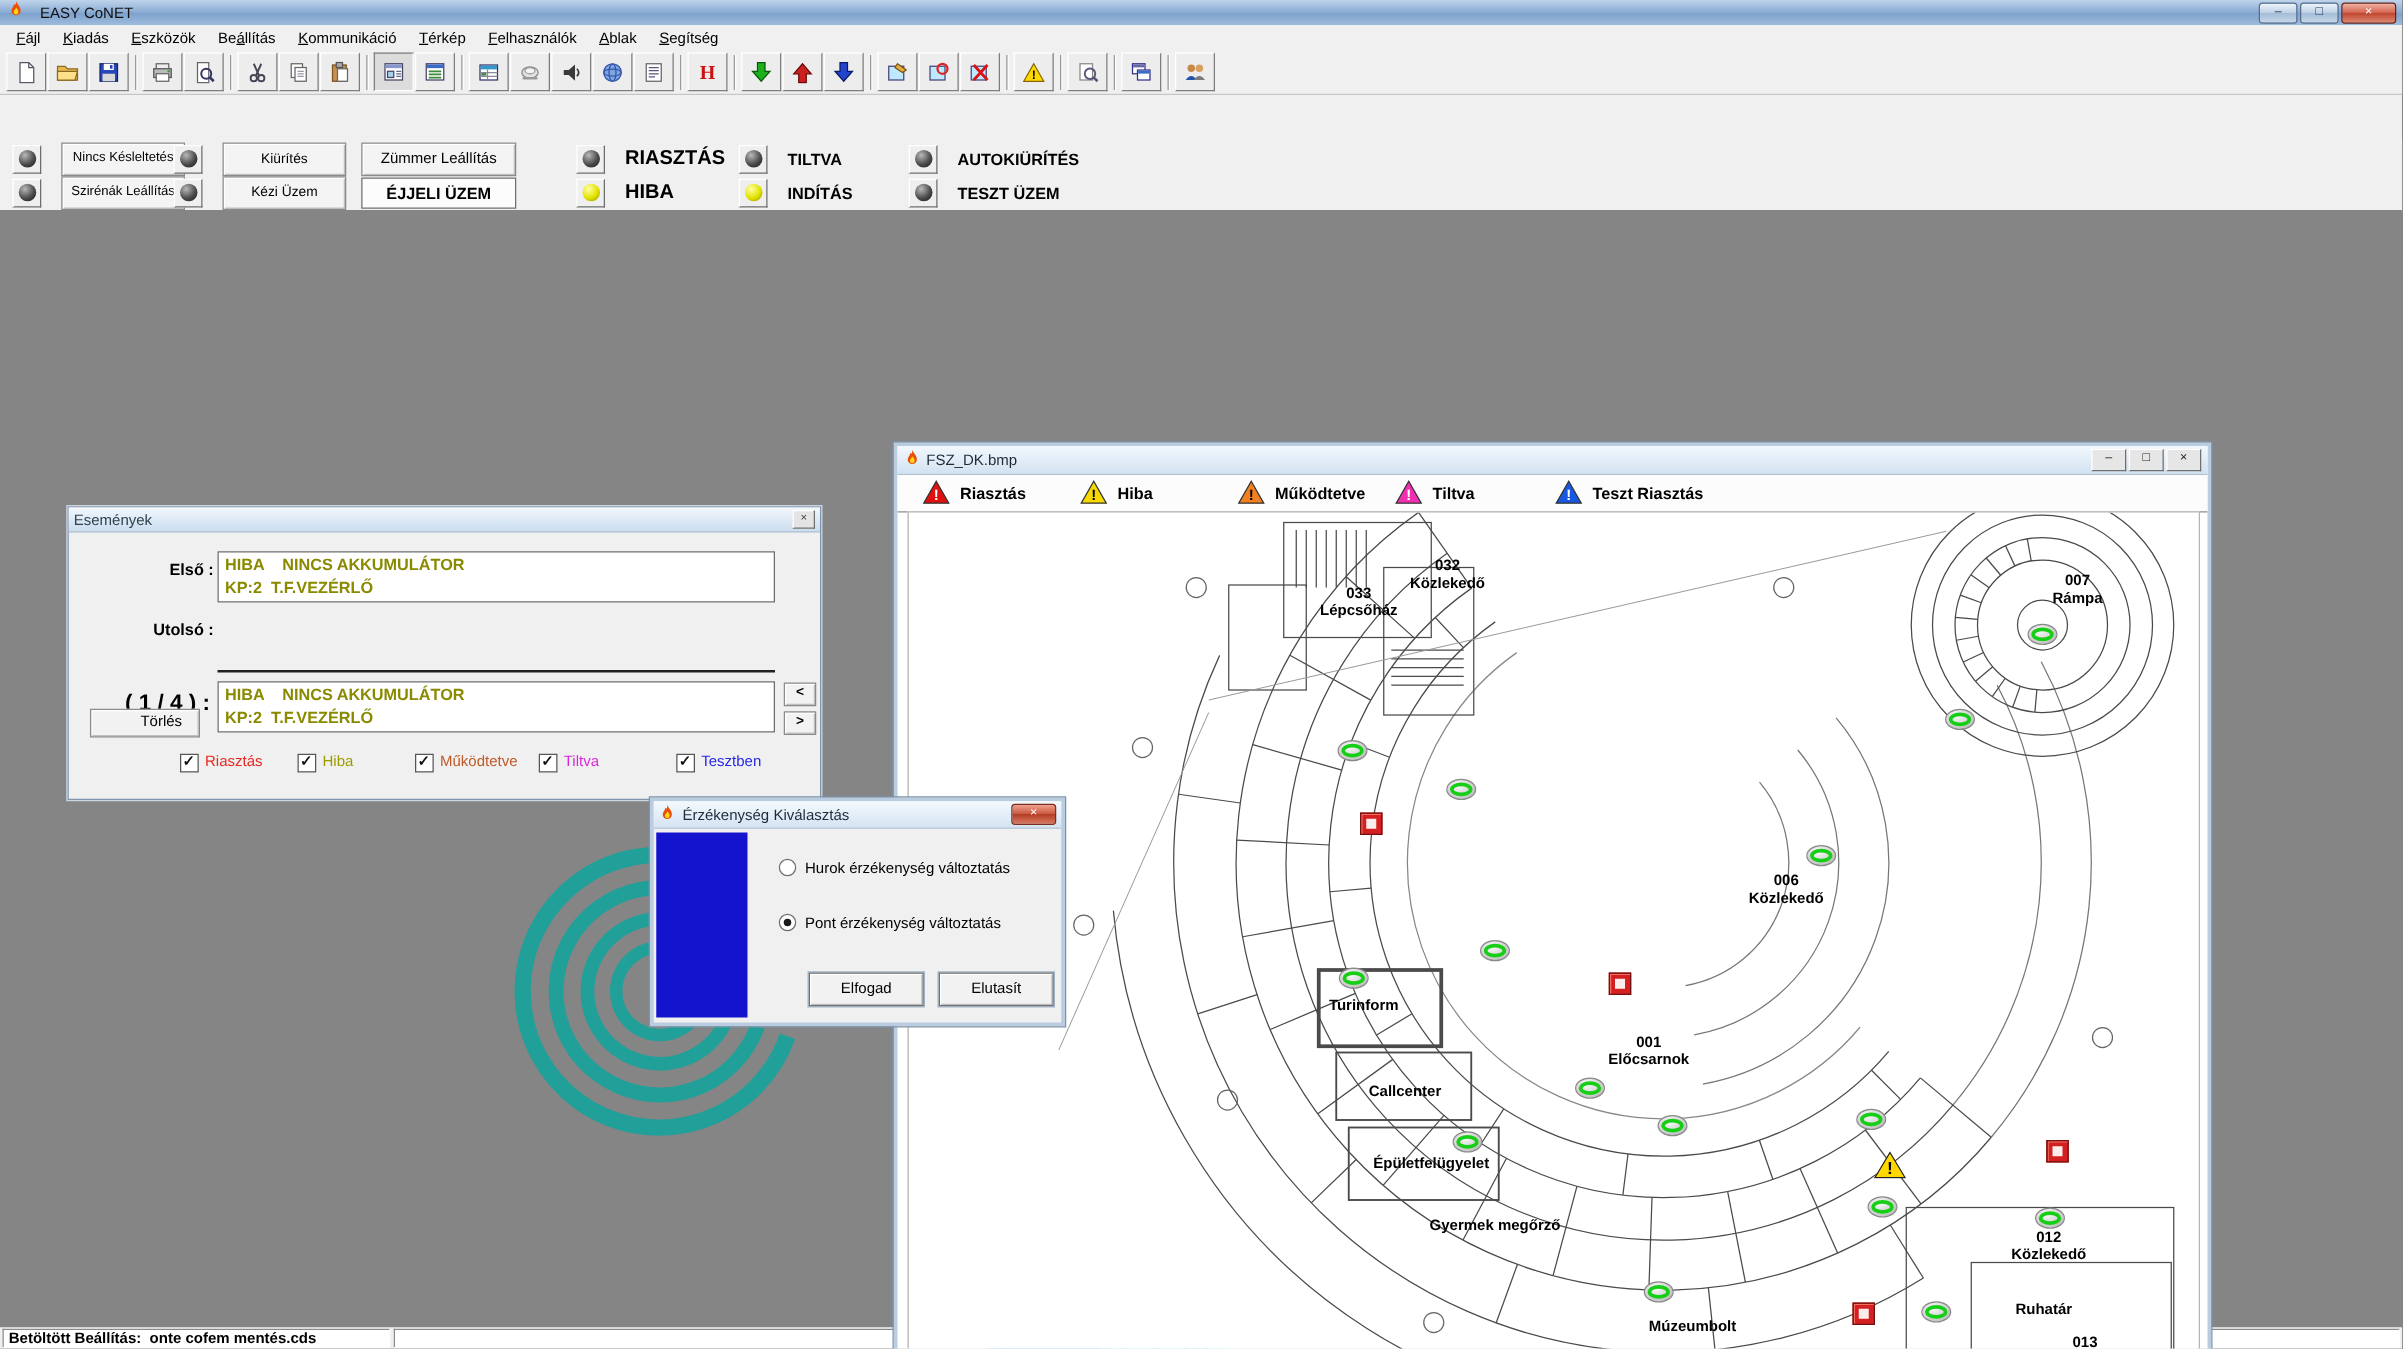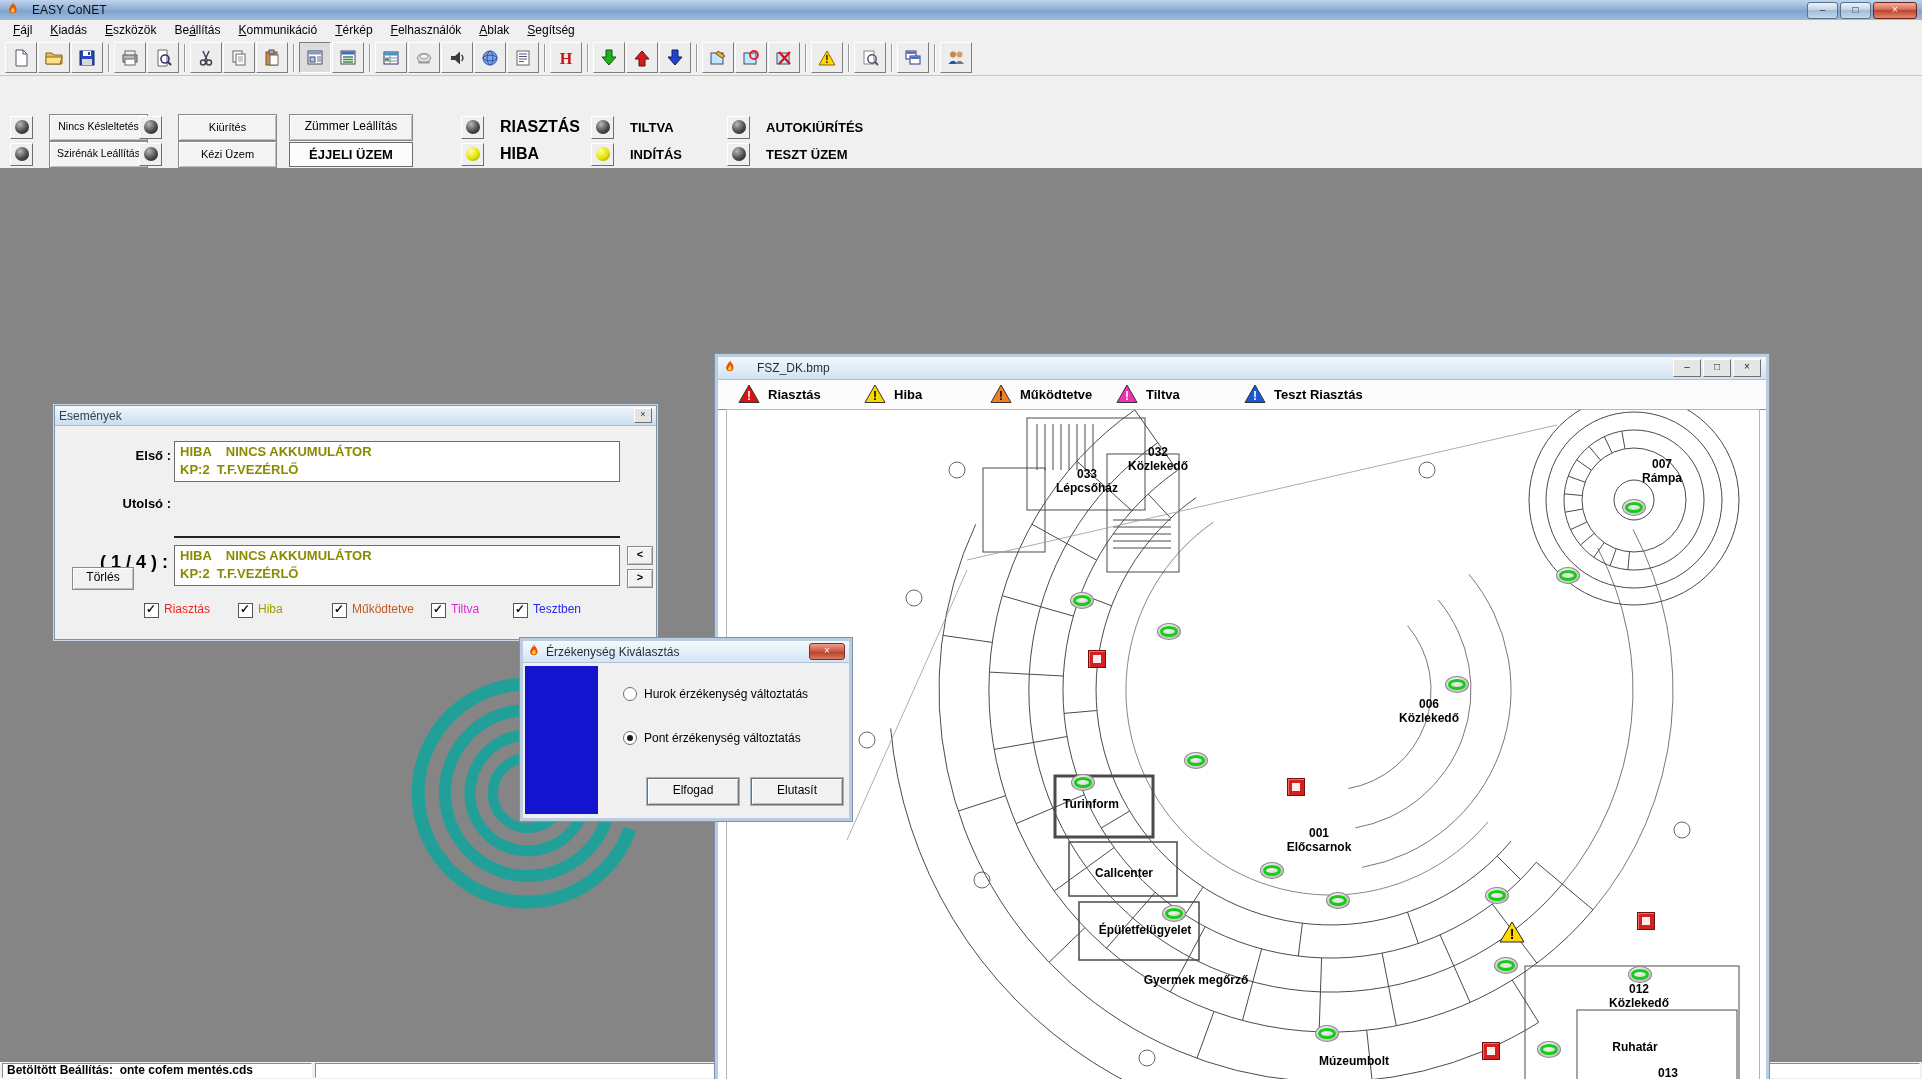--- a/index.html
+++ b/index.html
@@ -74,21 +74,21 @@
     border-color:#fff #707070 #707070 #fff;font-size:9px;line-height:11px;text-align:center;color:#333;}
   .ev-label{position:absolute;width:100px;text-align:right;font-weight:bold;font-size:13px;}
   .evbox{position:absolute;left:119px;width:446px;height:41px;background:#fff;border:1px solid #6E6E6E;
     font-weight:bold;font-size:13px;line-height:1.4;padding:1px 5px;white-space:pre;overflow:hidden;box-sizing:border-box;}
   .ev-sep{position:absolute;left:119px;width:446px;height:2px;background:#222;}
   .small-btn{position:absolute;width:24px;height:17px;background:#F2F2F2;border:1px solid #8A8A8A;
     box-shadow:inset 1px 1px 0 #fff,inset -1px -1px 0 #BFBFBF;font-size:11px;font-weight:bold;
     text-align:center;line-height:15px;}
   .torles-btn{position:absolute;left:17px;top:161px;width:60px;height:21px;background:#F2F2F2;
     border:1px solid #8A8A8A;box-shadow:inset 1px 1px 0 #fff,inset -1px -1px 0 #BFBFBF;
-    font-size:12px;text-align:center;line-height:19px;}
+    font-size:12px;text-align:center;line-height:19px;padding-left:26px;}
   .filter-item{position:absolute;top:197px;display:flex;align-items:flex-start;gap:5px;font-size:12px;}
   .checkbox{width:13px;height:13px;background:#fff;border:1px solid #555;position:relative;flex:0 0 13px;}
   .checkbox::after{content:'✓';position:absolute;left:1px;top:-2px;font-size:12px;font-weight:bold;color:#111;}
   .filter-item span{display:inline-block;max-width:76px;line-height:1.1;}
 
   
   .dialog{position:absolute;left:520px;top:470px;width:332px;height:183px;box-sizing:border-box;
     border:3px solid #B9CCE0;outline:1px solid #7E93A8;background:#F0F0F0;z-index:5;}
   .dialog-title{height:21px;background:linear-gradient(#F4F9FD,#D4E4F3);border-bottom:1px solid #AEC2D6;
     display:flex;align-items:center;gap:5px;padding:0 4px;font-size:12px;color:#1F2B38;}
@@ -100,21 +100,21 @@
   .radio{width:12px;height:12px;border-radius:50%;border:1px solid #6E6E6E;background:#fff;position:relative;flex:0 0 12px;}
   .radio.sel::after{content:'';position:absolute;inset:3px;border-radius:50%;background:#1a1a1a;}
   .dlg-btn{position:absolute;top:137px;width:90px;height:25px;background:#F2F2F2;border:1px solid #707070;
     box-shadow:inset 1px 1px 0 #fff,inset -1px -1px 0 #BFBFBF,0 0 0 1px #9FB4C8;
     font-size:12px;text-align:center;line-height:23px;}
 
   
   .map-window{position:absolute;left:715px;top:186px;width:1054px;height:864px;box-sizing:border-box;
     border:3px solid #B9CCE0;outline:1px solid #7E93A8;background:#fff;z-index:2;}
   .map-title{height:22px;background:linear-gradient(#F2F8FD,#D2E2F2);border-bottom:1px solid #AEC2D6;
-    display:flex;align-items:center;gap:20px;padding:0 5px;font-size:12px;color:#1F2B38;}
+    display:flex;align-items:center;gap:4px;padding:0 5px;font-size:12px;color:#1F2B38;}
   .map-caption-btns{margin-left:auto;display:flex;gap:2px;}
   .mini-btn{width:26px;height:16px;background:#E6E6E6;border:1px solid;border-color:#fff #707070 #707070 #fff;
     font-size:10px;line-height:14px;text-align:center;color:#222;}
   .legend{position:relative;height:29px;background:#FCFCFC;border-bottom:1px solid #8E8E8E;}
   .legend-item{position:absolute;top:4px;display:flex;align-items:center;gap:8px;font-weight:bold;font-size:13px;}
   .map-content{position:absolute;left:8px;top:52px;width:1032px;height:799px;background:#fff;
     border:1px solid #B4B4B4;overflow:hidden;}
   #plan-svg{position:absolute;left:0;top:0;}
   .room{position:absolute;transform:translate(-50%,-50%);font-weight:bold;font-size:12px;line-height:1.15;
     text-align:center;white-space:nowrap;z-index:3;}
@@ -487,21 +487,21 @@
             <span style="color: rgb(156, 156, 0);">Hiba</span>
           </div>
           <div class="filter-item" style="left: 277px;">
             <div class="checkbox"></div>
             <span style="color: rgb(192, 90, 40);">Működtetve</span>
           </div>
           <div class="filter-item" style="left: 376px;">
             <div class="checkbox"></div>
             <span style="color: rgb(220, 40, 220);">Tiltva</span>
           </div>
-          <div class="filter-item" style="left: 458px;">
+          <div class="filter-item" style="left: 486px;">
             <div class="checkbox"></div>
             <span style="color: rgb(40, 40, 232);">Tesztben</span>
           </div>
         </div>
     </div>
 
     <div class="map-window">
       <div class="map-title">
         <span id="map-flame"><svg width="14" height="15" viewBox="0 0 16 16">
               <path d="M8 0.5 C9 4 12 5 12 9.2 A4.2 4.2 0 0 1 3.6 9.2 C3.6 6.6 6 5.6 6 3 C7.2 4.2 7.4 4.8 8 0.5 Z" fill="#E8500A"></path>

